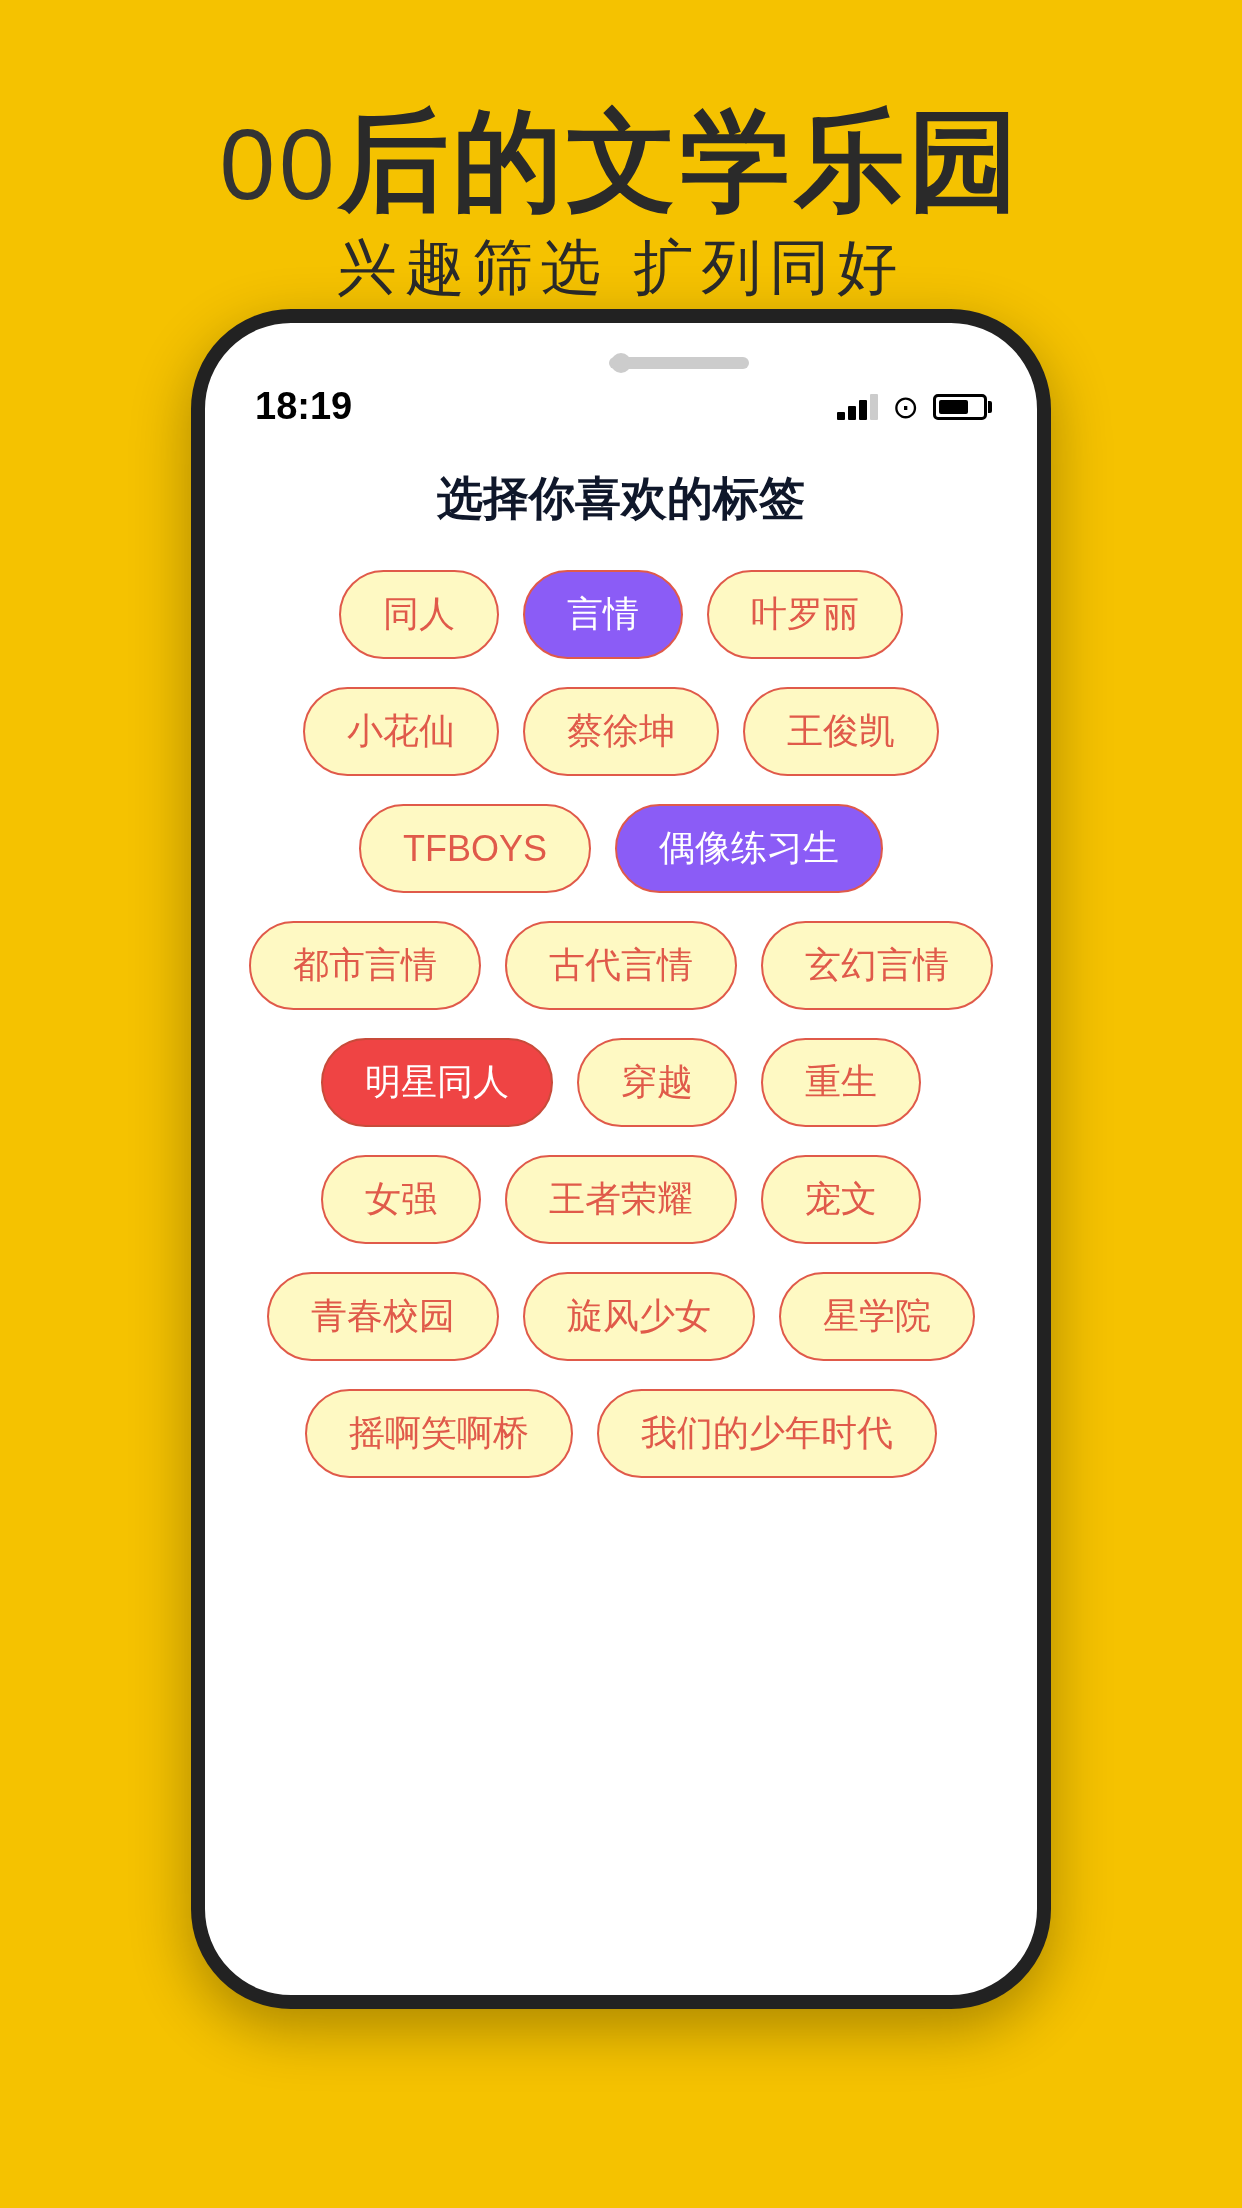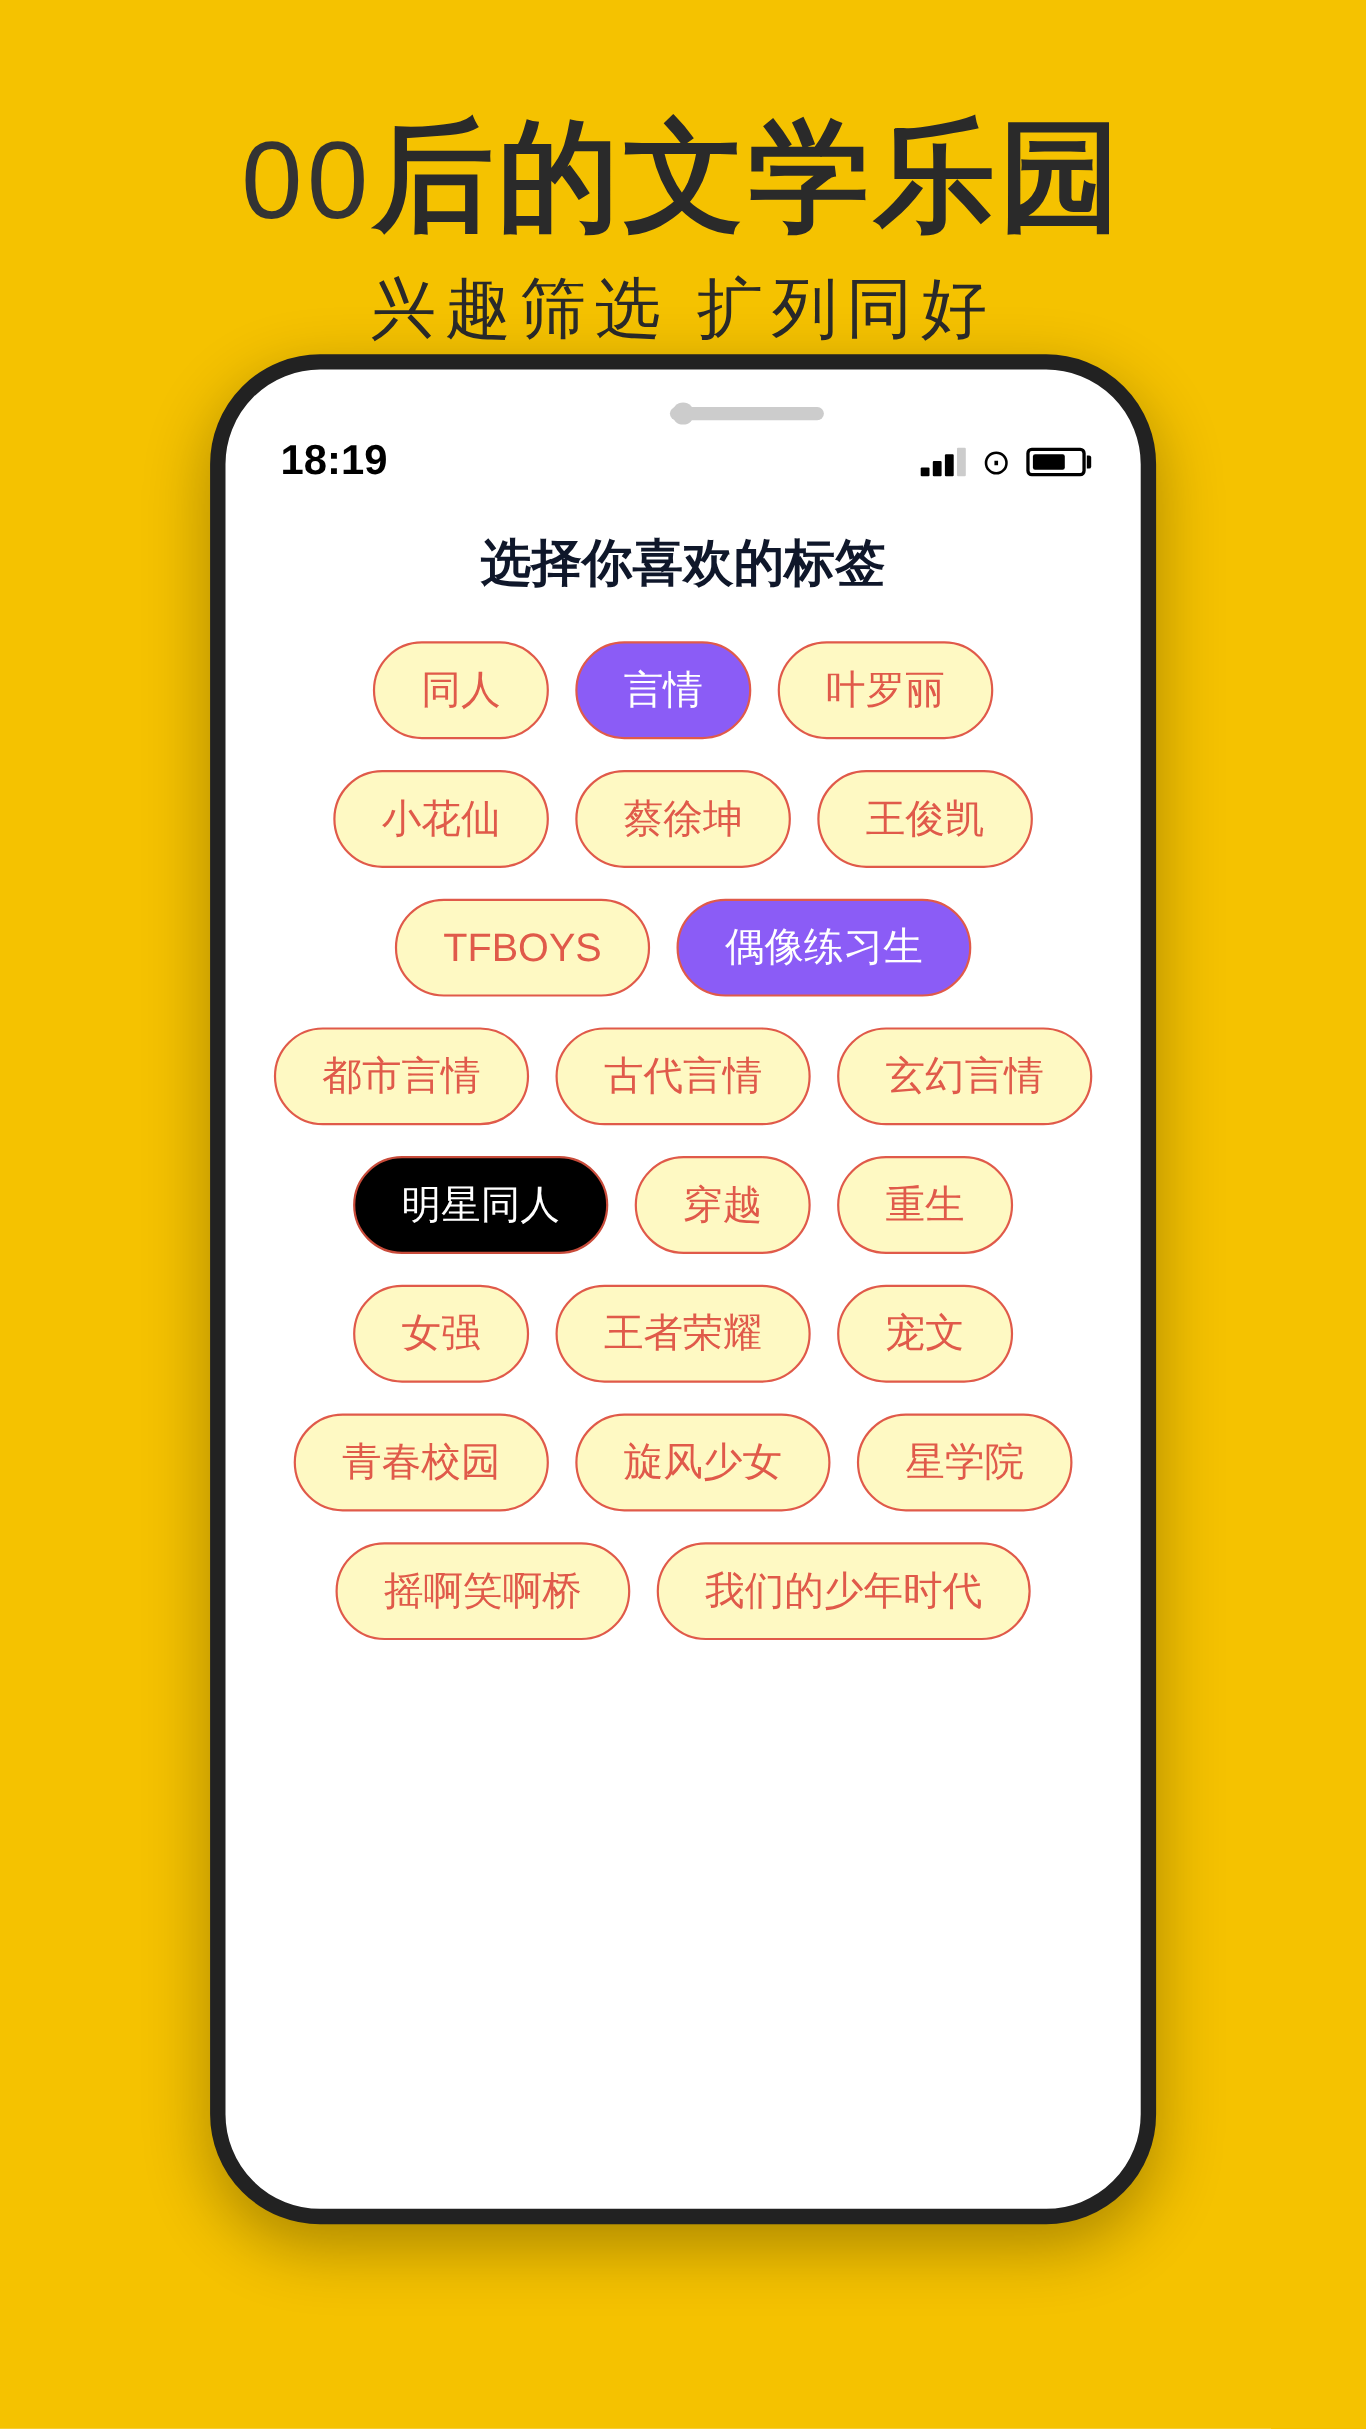--- a/index.html
+++ b/index.html
@@ -35,21 +35,21 @@
     .main-title .zero-style {
       font-weight: 400;
       font-size: 100px;
       color: #333;
     }
 
     .subtitle {
       font-size: 60px;
       font-weight: 500;
       color: #2a2a2a;
-      margin-top: 20px;
+      margin-top: 7px;
       letter-spacing: 8px;
     }
 
     
     .phone-container {
       width: 860px;
       height: 1700px;
       background: white;
       border-radius: 100px;
       border: 14px solid #222;
@@ -190,21 +190,21 @@
       align-items: center;
       justify-content: center;
     }
 
     .tag.selected {
       background: #8b5cf6;
       color: white;
     }
 
     .tag.selected-dark {
-      background: #000000;
+      background: #ef4444;
       color: white;
       border-color: #C84B3A;
     }
   </style>
 </head>
 <body>
 
 <div class="top-section">
   <div class="main-title">
     <span class="zero-style">00</span><span>后的文学乐园</span>

